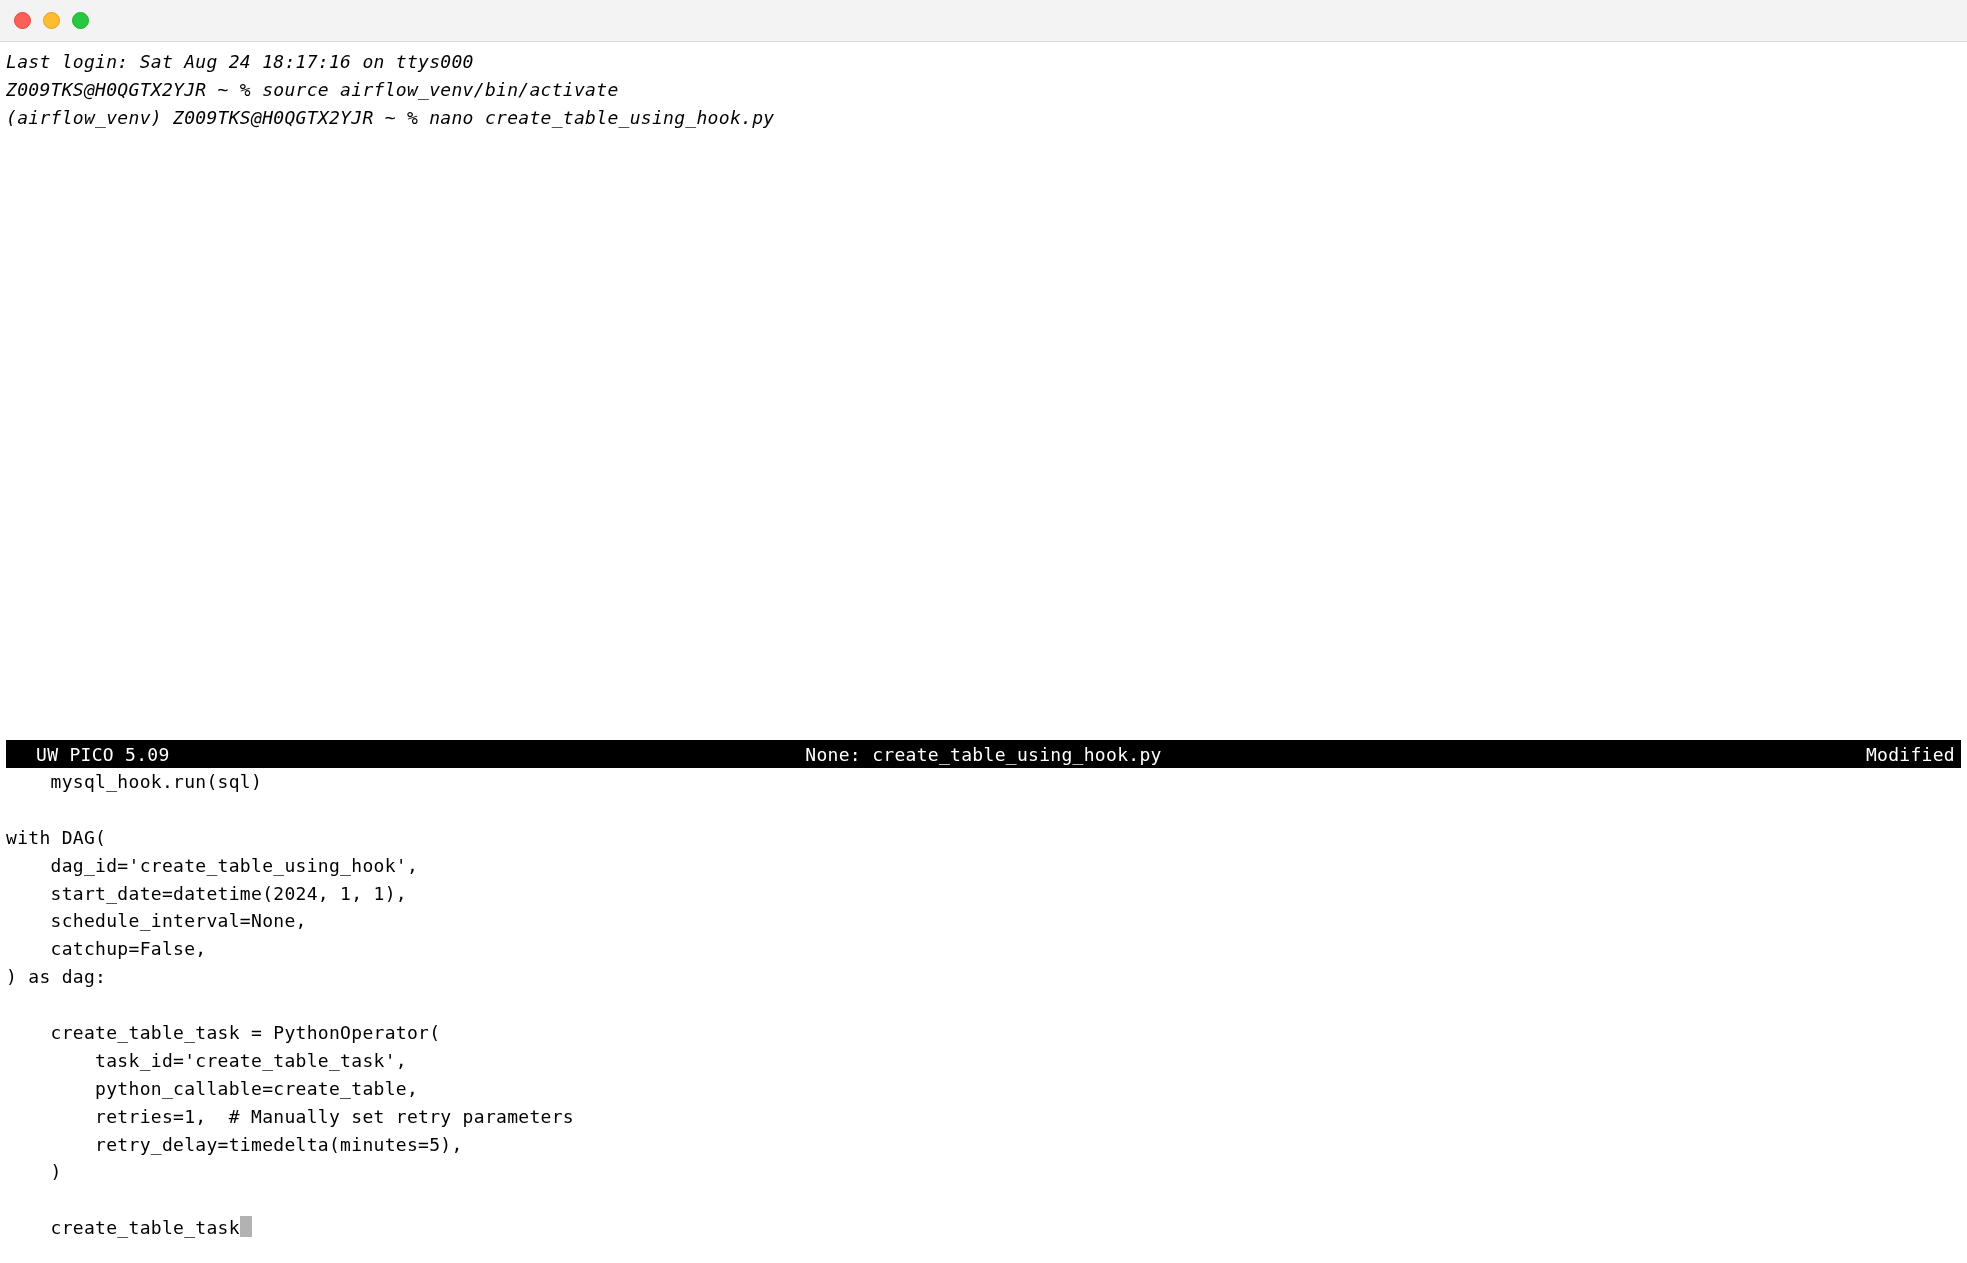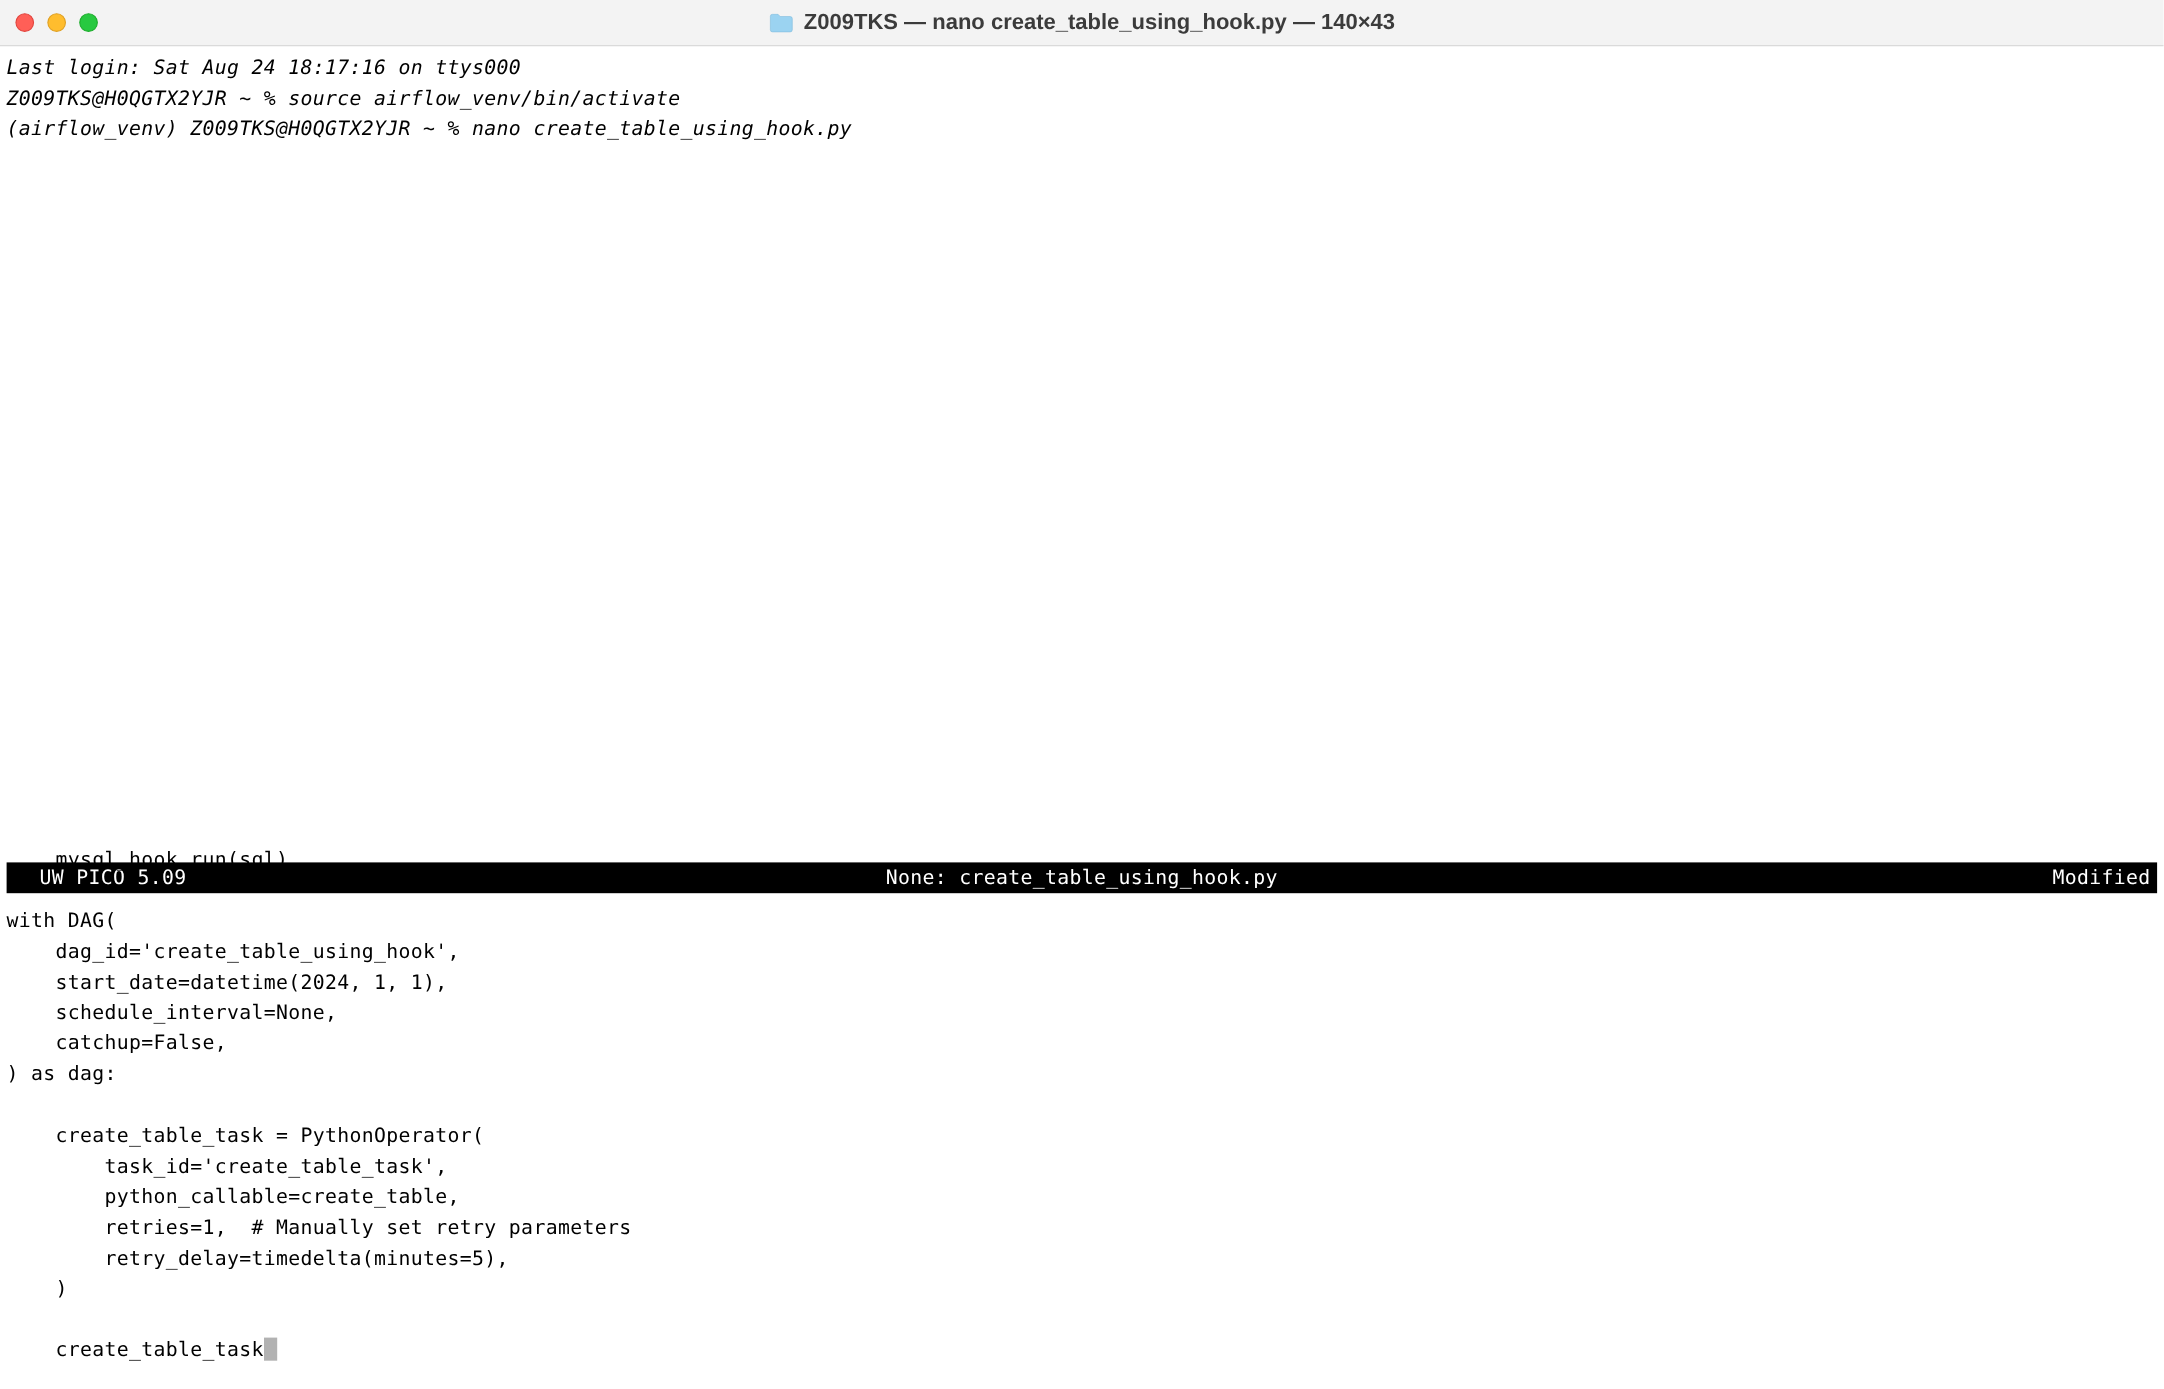--- a/index.html
+++ b/index.html
@@ -69,21 +69,20 @@
       height: 28px;
       display: flex;
       align-items: center;
       font-size: 18px;
       padding: 0 6px;
       position: absolute;
       top: 740px;
       left: 6px;
       right: 6px;
       letter-spacing: 0.3px;
-      margin-top: 44px;
     }
     .nano-title-left {
       padding-left: 24px;
     }
     .nano-title-center {
       position: absolute;
       left: 50%;
       transform: translateX(-50%);
     }
     .nano-title-right {
@@ -111,28 +110,20 @@
   </style>
 </head>
 <body>
 
 <div class="titlebar">
   <div class="traffic-lights">
     <div class="traffic-light tl-close"></div>
     <div class="traffic-light tl-min"></div>
     <div class="traffic-light tl-max"></div>
   </div>
-  <div class="title-wrap">
-    <span class="folder-icon">
-      <svg viewBox="0 0 22 18" width="22" height="18">
-        <path d="M1 3 Q1 1 3 1 L8 1 L10 3 L19 3 Q21 3 21 5 L21 15 Q21 17 19 17 L3 17 Q1 17 1 15 Z" fill="#9bd3f1" stroke="#7cb9dd" stroke-width="0.5"></path>
-      </svg>
-    </span>
-    <span>Z009TKS — nano create_table_using_hook.py — 140×43</span>
-  </div>
 </div>
 
 <div class="terminal-area"><span>Last login: Sat Aug 24 18:17:16 on ttys000
 Z009TKS@H0QGTX2YJR ~ % source airflow_venv/bin/activate
 (airflow_venv) Z009TKS@H0QGTX2YJR ~ % nano create_table_using_hook.py</span></div>
 
 <div class="nano-titlebar">
   <span class="nano-title-left">UW PICO 5.09</span>
   <span class="nano-title-center">None: create_table_using_hook.py</span>
   <span class="nano-title-right">Modified</span>

